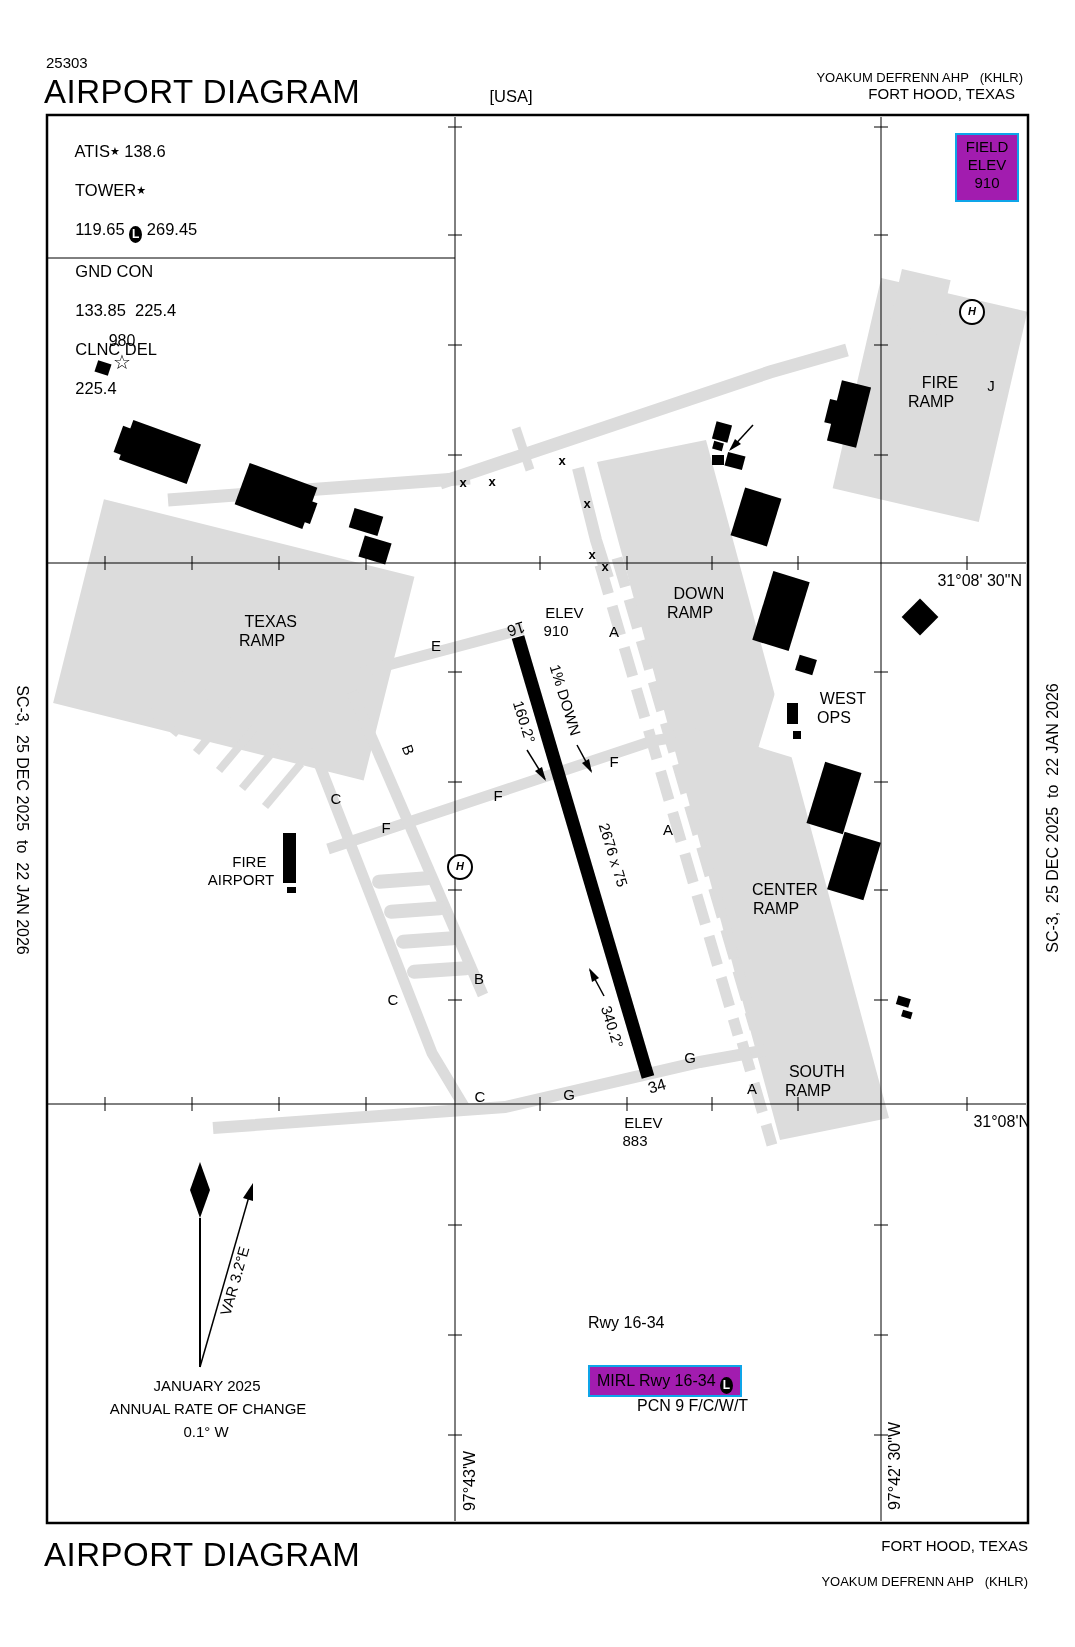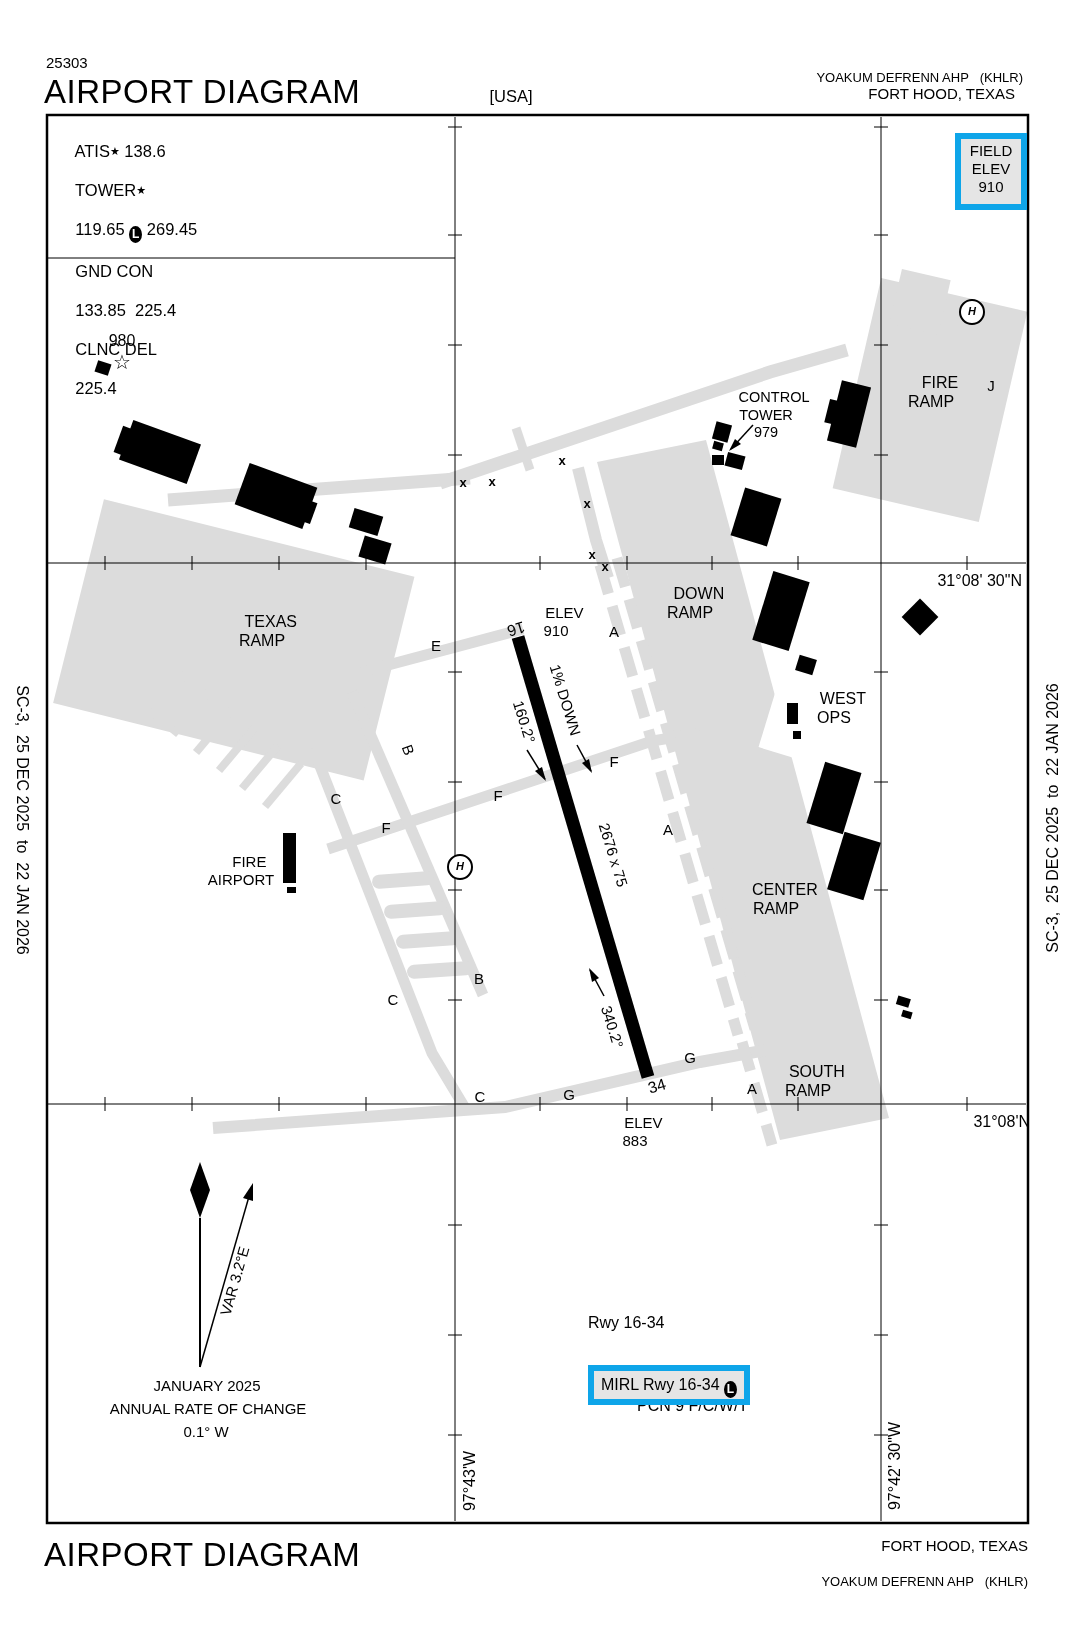--- a/index.html
+++ b/index.html
@@ -9,21 +9,21 @@
   .lbl{position:absolute;z-index:2;font:15px "Liberation Sans",sans-serif;color:#000;white-space:pre;line-height:1.2}
   .ctr{transform:translate(-50%,-50%);text-align:center}.s14{font-size:14.5px}.s16{font-size:16px}.s17{font-size:16.5px}
   .s19{font-size:13px}.s33{font-size:33px;letter-spacing:.5px}
   .rt{text-align:right}
   .lh{line-height:19.5px}
   .xmark{font-size:13px;font-weight:bold}
   .lsym{display:inline-block;background:#000;color:#fff;border-radius:50%;
         width:13px;height:17px;line-height:17px;text-align:center;font-size:12px;font-weight:bold;
         vertical-align:-3px}
   .star{font-size:11px;vertical-align:2px}
-  .box{position:absolute;z-index:2;border:6px solid #0ea5e9;background:#e5e5e5;text-align:center}
+  .box{position:absolute;z-index:2;border:2px solid #0ea5e9;background:#a21caf;text-align:center}
   .hlab{font-size:11px;font-weight:bold;font-style:italic}
 </style>
 </head>
 <body>
 
 <div id="page">
 
   <svg id="map-svg" width="1075" height="1647" viewBox="0 0 1075 1647">
 
     <g fill="#dcdcdc">
@@ -239,23 +239,20 @@
   </div>
   <div class="lbl s16 ctr" style="left:776px;top:899px">
     <span>CENTER</span><br><span>RAMP</span>
   </div>
   <div class="lbl s16 ctr" style="left:808px;top:1081px">
     <span>SOUTH</span><br><span>RAMP</span>
   </div>
   <div class="lbl s16 ctr" style="left:834px;top:708px">
     <span>WEST</span><br><span>OPS</span>
   </div>
-  <div class="lbl s14 ctr" style="left:766px;top:415px">
-    <span>CONTROL</span><br><span>TOWER</span><br><span>979</span>
-  </div>
   <div class="lbl s16 ctr" style="left:122px;top:341px">980</div>
   <div class="lbl ctr" style="left:122px;top:362px;font-size:20px">☆</div>
   <div class="lbl ctr" style="left:241px;top:871px">
     <span>FIRE</span><br><span>AIRPORT</span>
   </div>
 
   <div class="lbl hlab ctr" style="left:460px;top:867px">H</div>
   <div class="lbl hlab ctr" style="left:972px;top:312px">H</div>
 
   <div class="lbl ctr" style="left:436px;top:646px">E</div>

